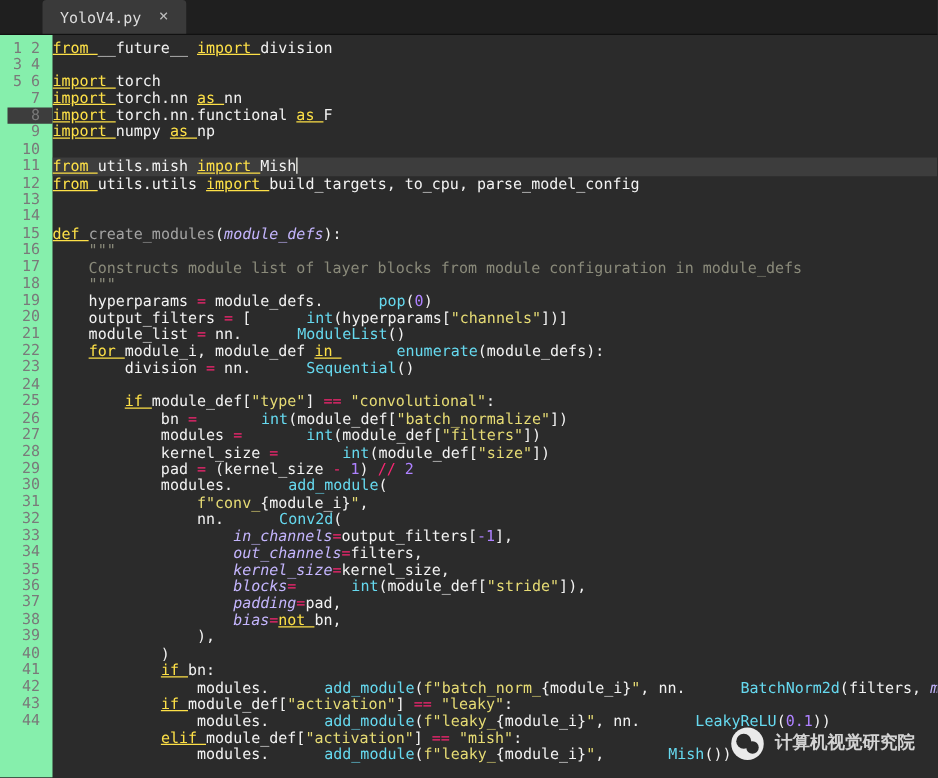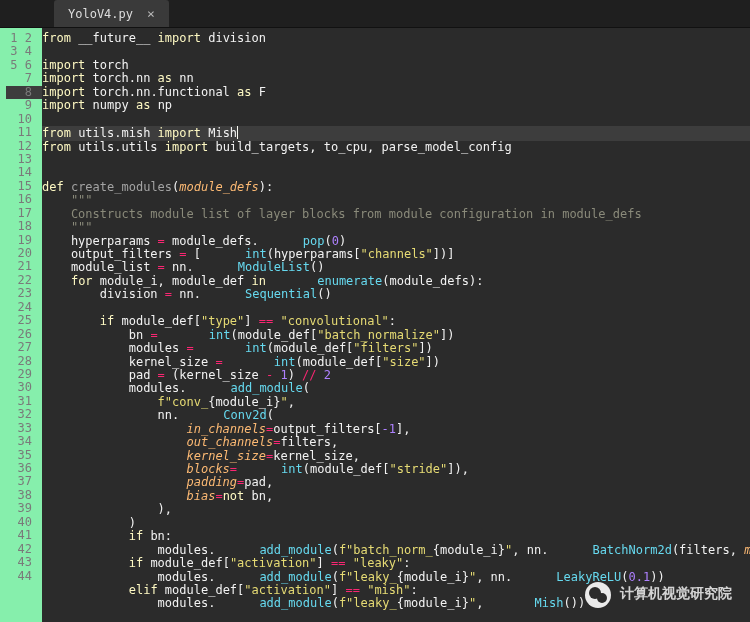--- a/index.html
+++ b/index.html
@@ -22,21 +22,21 @@
   }
   .tab {
     background: #3a3a3a;
     color: #ddd;
     padding: 0 14px;
     display: flex;
     align-items: center;
     gap: 14px;
     font-size: 12px;
     position: relative;
-    margin-left: 54px;
+    margin-left: 34px;
     border-top-left-radius: 3px;
     border-top-right-radius: 3px;
   }
   .tab .close {
     color: #bbb;
     font-size: 13px;
     cursor: pointer;
   }
   .editor {
     display: flex;
@@ -65,26 +65,26 @@
     display: inline-block;
     width: 100%;
   }
   .line-hl-g {
     background: #3d3d3d;
     display: block;
     margin-right: -10px;
     padding-right: 10px;
   }
   
-  .kw   { color: #fef9c3; }    
+  .kw   { color: #fde047; text-decoration: underline; }    
   .s    { color: #e6db74; }    
   .c    { color: #8a8a7a; }    
   .n    { color: #ae81ff; }    
   .fn   { color: #66d9ef; font-style: normal; margin-left: 44px; } 
-  .it   { color: #fdba74; font-style: italic; } 
+  .it   { color: #c4b5fd; font-style: italic; } 
   .id   { color: #f2f2f2; }    
   .def  { color: #a3a3a3; }    
   .op   { color: #f92672; }
   .caret {
     display:inline-block;
     width:1px;height:13px;background:#f8f8f0;
     vertical-align:-2px;
   }
   .watermark {
     position:absolute;

